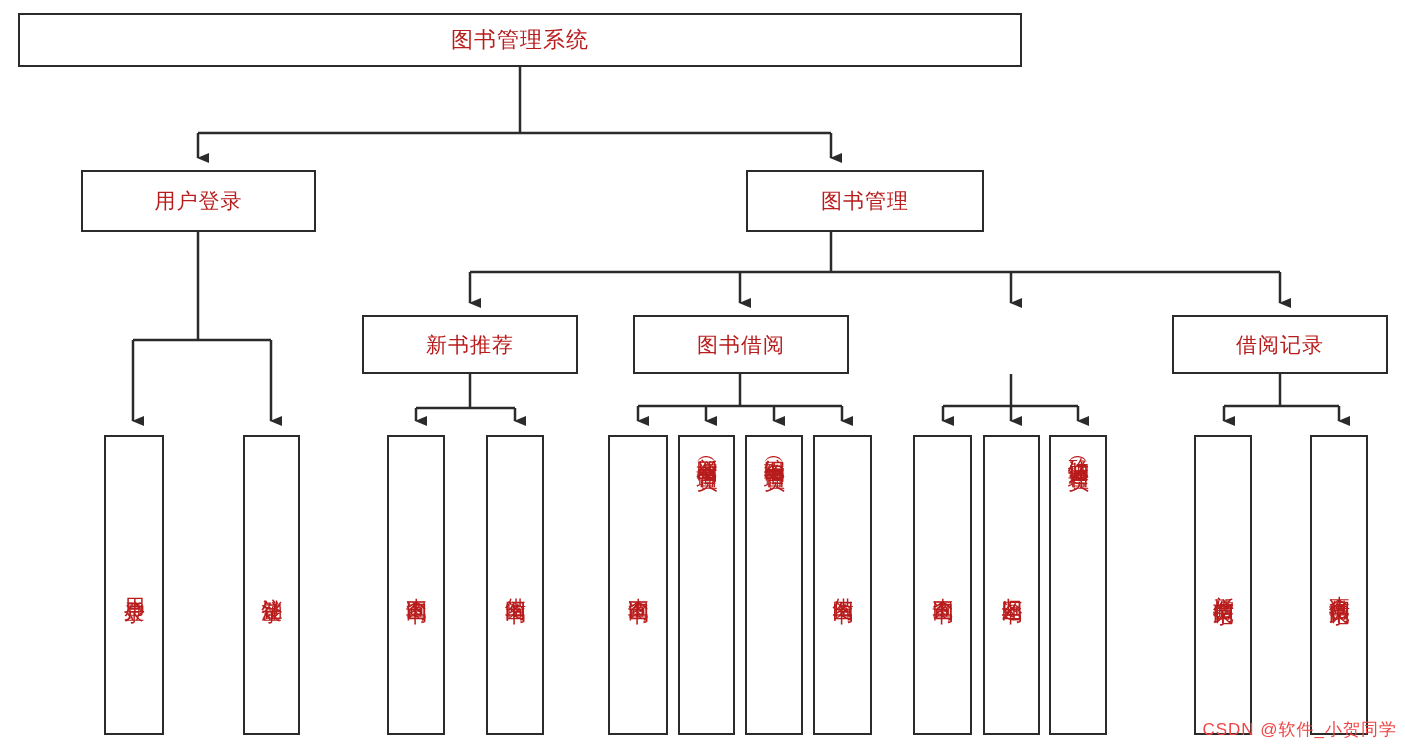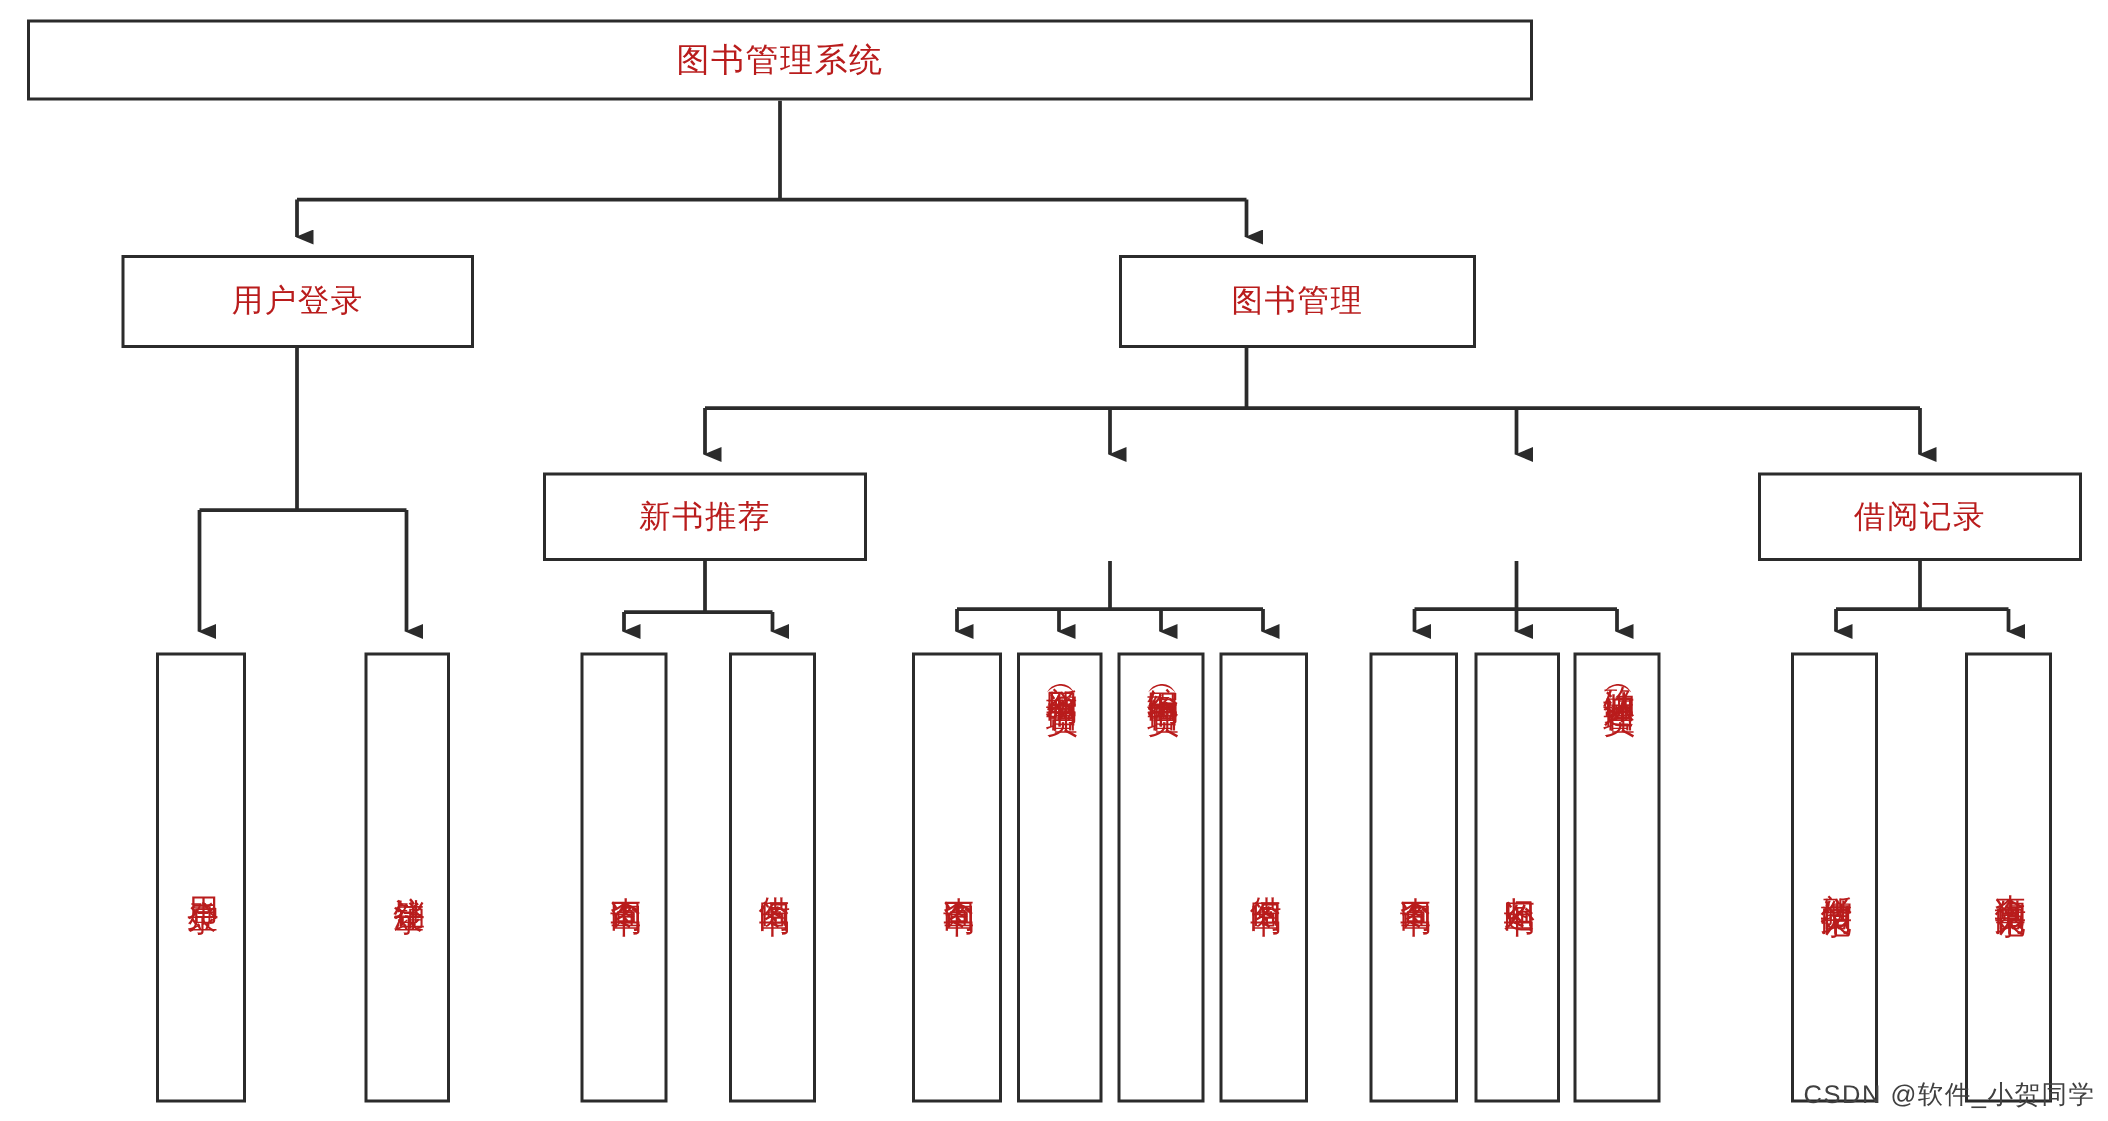--- a/index.html
+++ b/index.html
@@ -56,21 +56,21 @@
   }
   .node-v.mid{
     align-items:center;
     padding-top:0;
   }
   .watermark{
     position:absolute;
     right:8px;
     bottom:6px;
     font-size:17px;
-    color:#404040;
+    color:#ef4444;
     letter-spacing:1px;
     z-index:6;
     white-space:nowrap;
   }
 </style>
 </head>
 <body>
 
 <div id="canvas">
 
@@ -132,20 +132,23 @@
   <div class="node node-h" style="left:81px;top:170px;width:235px;height:62px;">
     <span>用户登录</span>
   </div>
   <div class="node node-h" style="left:746px;top:170px;width:238px;height:62px;text-align:right;">
     <span>图书管理</span>
   </div>
 
   <div class="node node-h" style="left:362px;top:315px;width:216px;height:59px;">
     <span>新书推荐</span>
   </div>
+  <div class="node node-h" style="left:633px;top:315px;width:216px;height:59px;">
+    <span>图书借阅</span>
+  </div>
   <div class="node node-h" style="left:1172px;top:315px;width:216px;height:59px;">
     <span>借阅记录</span>
   </div>
 
   <div class="node node-v mid" style="left:104px;top:435px;width:60px;height:300px;">
     <span class="vtext">用户登录</span>
   </div>
   <div class="node node-v mid" style="left:243px;top:435px;width:57px;height:300px;">
     <span class="vtext">注销登录</span>
   </div>

